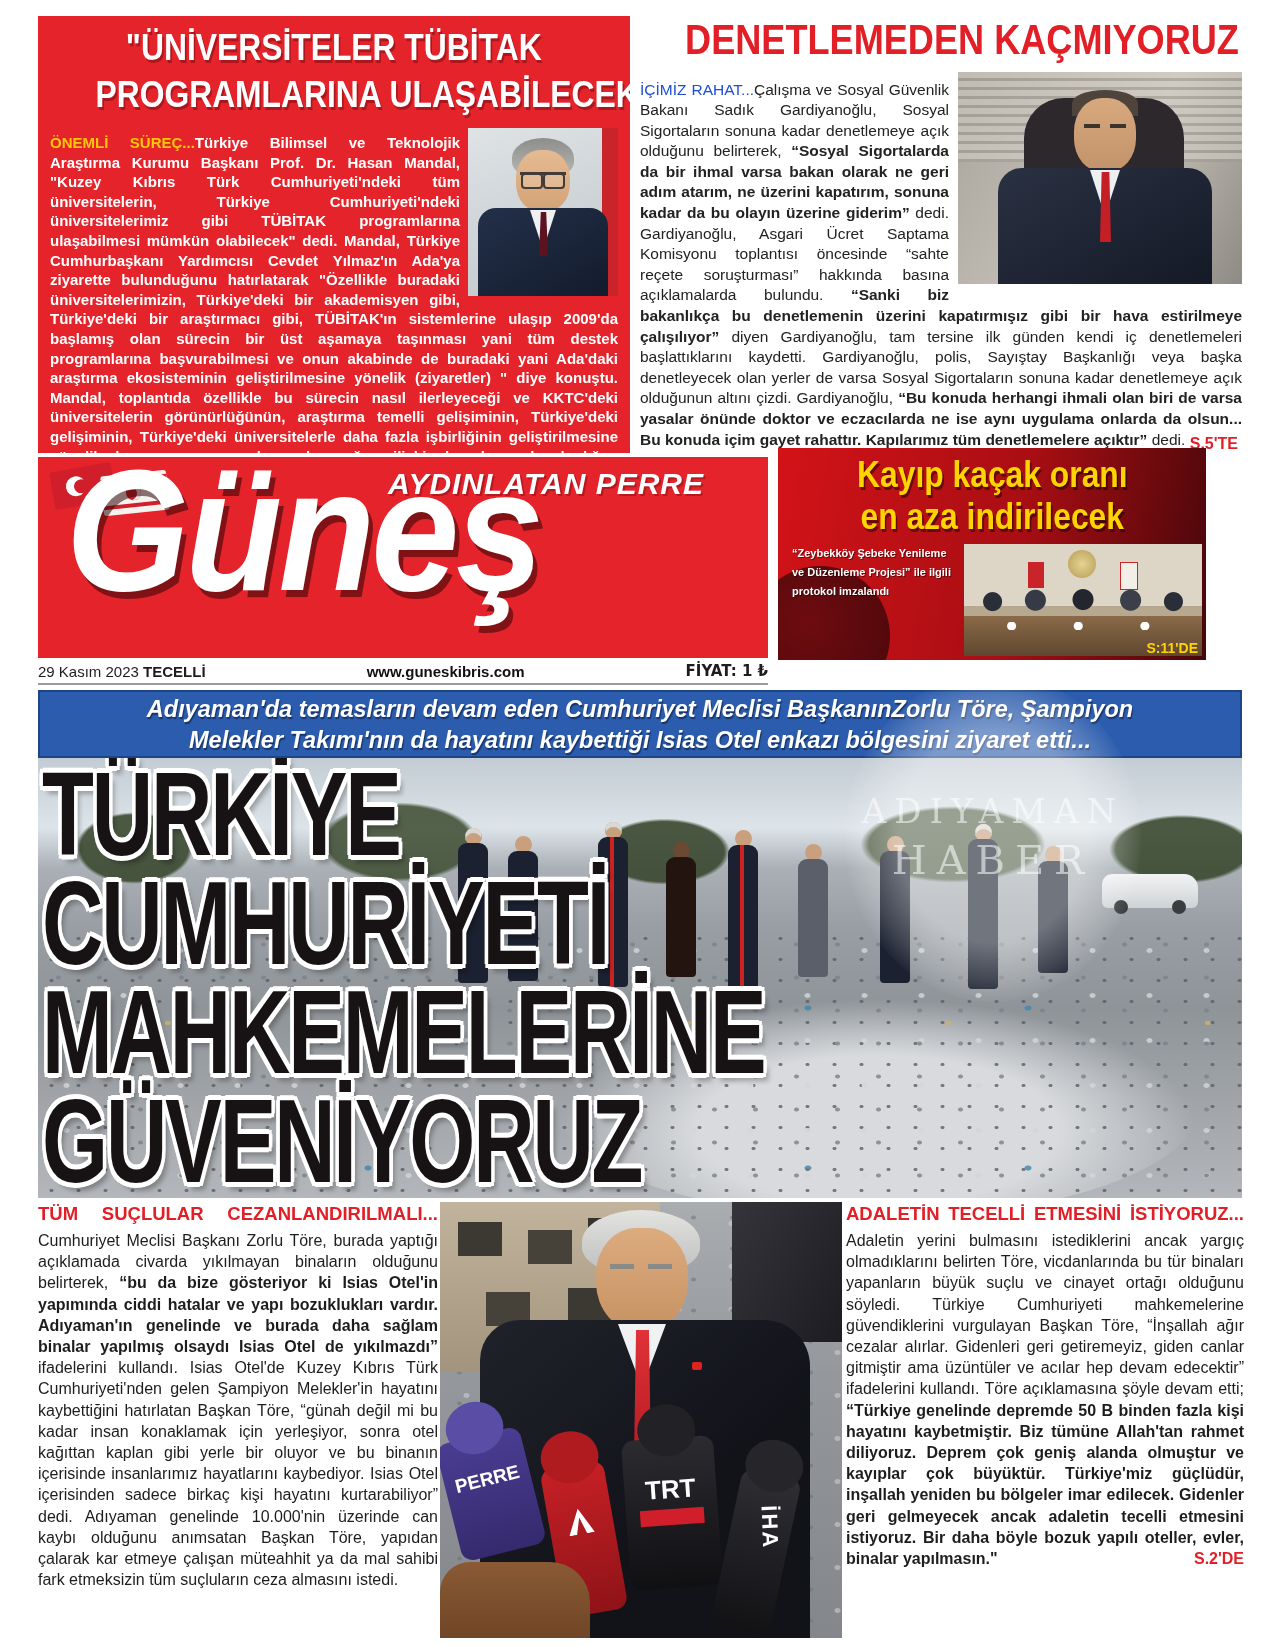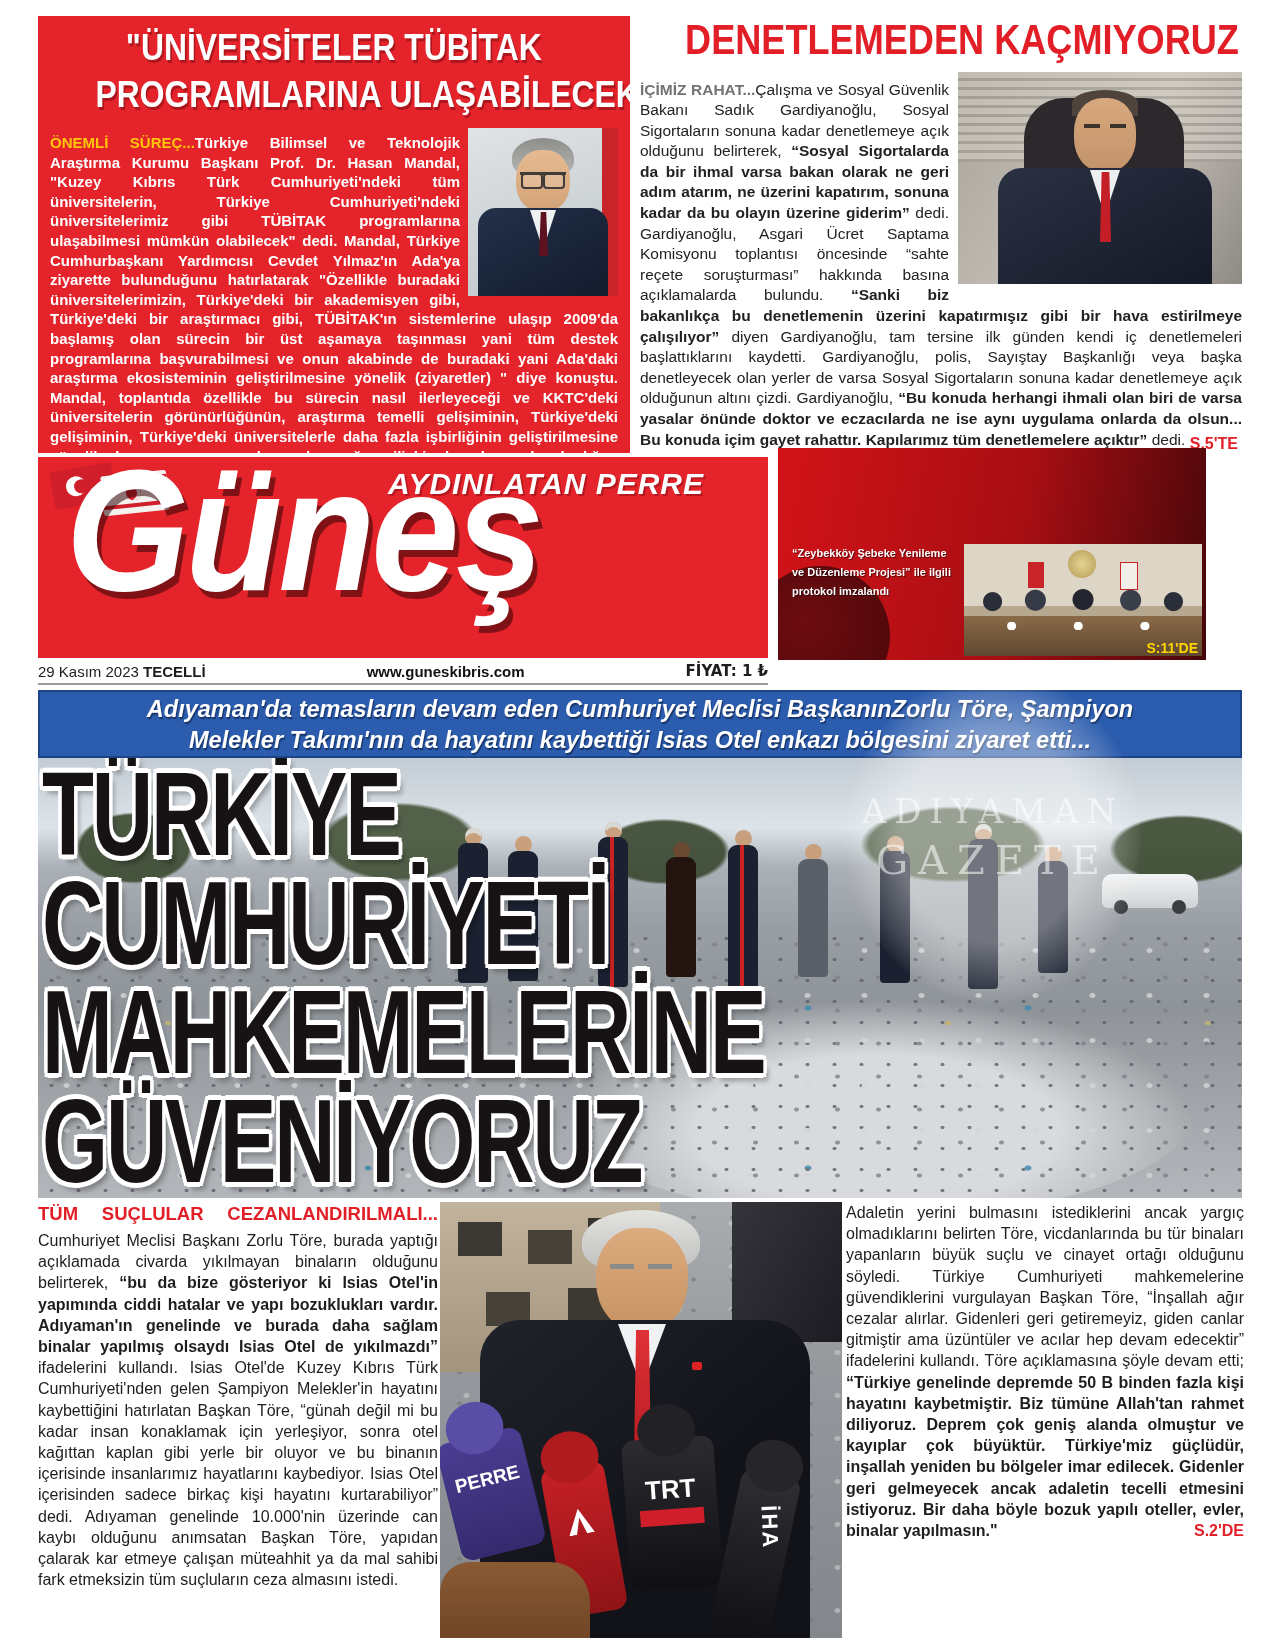--- a/index.html
+++ b/index.html
@@ -51,21 +51,21 @@
   .tr-photo .brows{position:absolute;left:126px;top:52px;width:42px;height:4px;
      background:linear-gradient(90deg,#3c332c 0 16px,transparent 16px 26px,#3c332c 26px);}
   .tr-photo .suit2{position:absolute;left:40px;top:96px;width:214px;height:120px;border-radius:24px 24px 0 0;
      background:linear-gradient(150deg,#2a3142,#141926);}
   .tr-photo .shirt2{position:absolute;left:132px;top:98px;width:30px;height:46px;background:#edeff1;
      clip-path:polygon(0 0,100% 0,50% 100%);}
   .tr-photo .tie2{position:absolute;left:142px;top:100px;width:11px;height:70px;background:#c41f26;
      clip-path:polygon(15% 0,85% 0,100% 100%,0 100%);}
   .tr-body{font-size:15.5px;line-height:20.6px;text-align:justify;color:#222;}
   .tr-body .b{font-weight:bold;}
-  .kick-r{color:#737373;font-weight:bold;}
+  .kick-r{color:#1d4ed8;font-weight:normal;}
   .tr-ref{position:absolute;right:4px;bottom:0;color:#e21e26;font-weight:bold;font-size:16px;}
 
   
   .masthead{left:38px;top:457px;width:730px;height:201px;background:#e5232b;overflow:visible;}
   .tagline{position:absolute;left:350px;top:10px;color:#fff;font-style:italic;font-weight:bold;
            font-size:30px;letter-spacing:1px;text-shadow:2px 2px 0 rgba(70,0,0,.3);}
   .gunes-title{position:absolute;left:28px;top:-26px;color:#fff;font-style:italic;font-weight:bold;
            font-size:172px;letter-spacing:-4px;transform:scaleX(.92);transform-origin:left;
            text-shadow:5px 7px 0 rgba(45,5,5,.55);}
   .flag{position:absolute;border-radius:3px;}
@@ -257,20 +257,24 @@
   <div class="gunes-title">Güneş</div>
 </section>
 
 <div class="abs dateline">
   <span><span class="d1">29 Kasım 2023</span> <span class="d2">TECELLİ</span></span>
   <span class="web">www.guneskibris.com</span>
   <span class="price">FİYAT: 1 ₺</span>
 </div>
 
 <section class="abs kayip">
+  <h3>
+    <span class="cond">Kayıp kaçak oranı</span><br>
+    <span class="cond">en aza indirilecek</span>
+  </h3>
   <div class="kcircle"></div>
   <div class="sub">“Zeybekköy Şebeke Yenileme ve Düzenleme Projesi” ile ilgili protokol imzalandı</div>
   <div class="kphoto">
     <div class="emblem"></div>
     <div class="kflag l"></div>
     <div class="kflag r"></div>
     <div class="ppl"></div>
     <div class="table"></div>
     <div class="papers"></div>
   </div>
@@ -326,21 +330,21 @@
   <div class="bighl">
     <div class="line">TÜRKİYE</div>
     <div class="line">CUMHURİYETİ</div>
     <div class="line">MAHKEMELERİNE</div>
     <div class="line">GÜVENİYORUZ</div>
   </div>
 </section>
 
 <div class="abs watermark">
   <span class="w1">ADIYAMAN</span>
-  <span class="w2">GAZETE</span>
+  <span class="w2">HABER</span>
 </div>
 
 <section class="abs colL">
   <p class="colhead">TÜM SUÇLULAR CEZANLANDIRILMALI...</p>
   <p class="colbody"><span>Cumhuriyet Meclisi Başkanı Zorlu Töre, burada yaptığı açıklamada  civarda yıkılmayan binaların olduğunu belirterek, </span><span class="b">“bu da bize gösteriyor ki Isias Otel'in yapımında ciddi hatalar ve yapı bozuklukları vardır. Adıyaman'ın genelinde ve burada daha sağlam binalar yapılmış olsaydı Isias Otel de yıkılmazdı”</span><span> ifadelerini kullandı. Isias Otel'de Kuzey Kıbrıs Türk Cumhuriyeti'nden gelen Şampiyon Melekler'in hayatını kaybettiğini hatırlatan Başkan Töre, “günah değil mi bu kadar insan konaklamak için yerleşiyor,  sonra otel kağıttan kaplan gibi yerle bir oluyor ve bu binanın içerisinde insanlarımız hayatlarını kaybediyor. Isias Otel içerisinden sadece birkaç kişi hayatını kurtarabiliyor” dedi. Adıyaman genelinde 10.000'nin üzerinde can kaybı olduğunu anımsatan Başkan Töre, yapıdan çalarak kar etmeye çalışan müteahhit ya da mal sahibi fark etmeksizin tüm suçluların ceza almasını istedi.</span></p>
 </section>
 
 <section class="abs torephoto">
   <div class="spk"></div>
   <div class="ruin"></div>
@@ -360,14 +364,15 @@
     </div>
   <div class="mic mic-trt"><span class="foam"></span><span>TRT</span><span class="band"></span></div>
   <div class="mic mic-iha">
       <span class="foam"></span>
       <span class="vlabel">İHA</span>
     </div>
   <div class="hand"></div>
 </section>
 
 <section class="abs colR">
+  <p class="colhead">ADALETİN TECELLİ ETMESİNİ İSTİYORUZ...</p>
   <p class="colbody"><span>Adaletin yerini bulmasını istediklerini ancak yargıç olmadıklarını belirten Töre, vicdanlarında bu tür binaları yapanların büyük suçlu ve cinayet ortağı olduğunu söyledi. Türkiye Cumhuriyeti mahkemelerine güvendiklerini vurgulayan Başkan Töre, “İnşallah ağır cezalar alırlar. Gidenleri geri getiremeyiz, giden canlar gitmiştir ama üzüntüler ve acılar hep devam edecektir” ifadelerini kullandı.  Töre açıklamasına şöyle devam etti; </span><span class="b">“Türkiye genelinde depremde 50 B binden fazla kişi hayatını kaybetmiştir. Biz tümüne Allah'tan rahmet diliyoruz. Deprem çok geniş alanda olmuştur ve kayıplar çok büyüktür. Türkiye'miz güçlüdür, inşallah yeniden bu bölgeler imar edilecek. Gidenler geri gelmeyecek ancak adaletin tecelli etmesini istiyoruz. Bir daha böyle bozuk yapılı oteller, evler, binalar yapılmasın." </span><span class="colref">S.2'DE</span></p>
 </section>
 
 </body></html>

